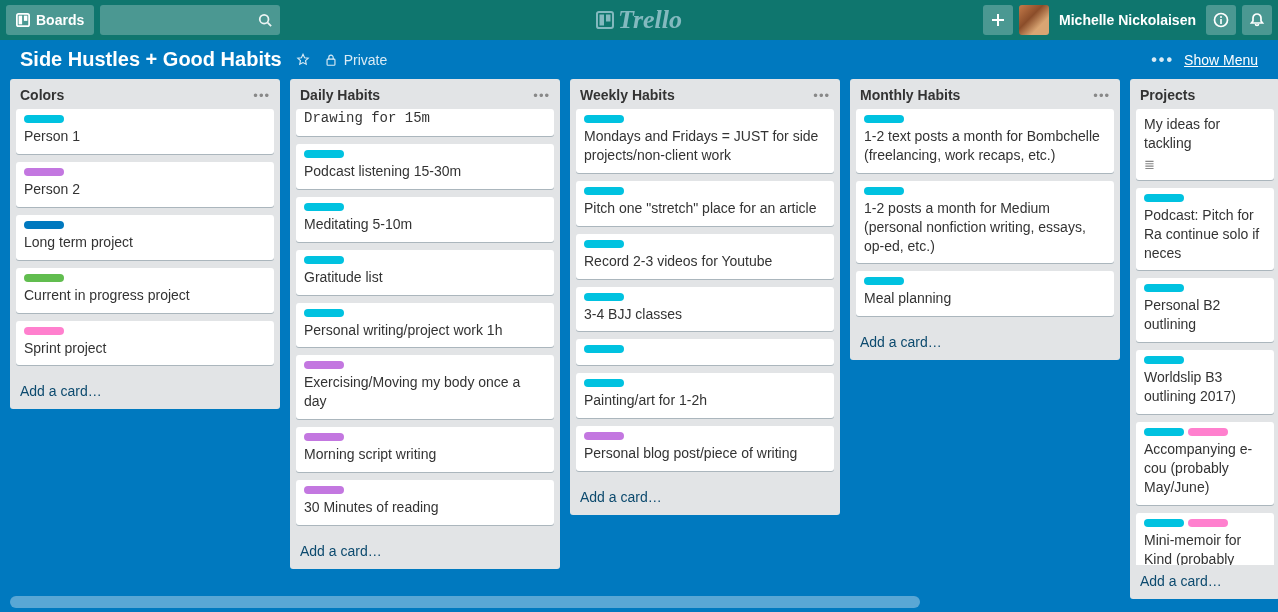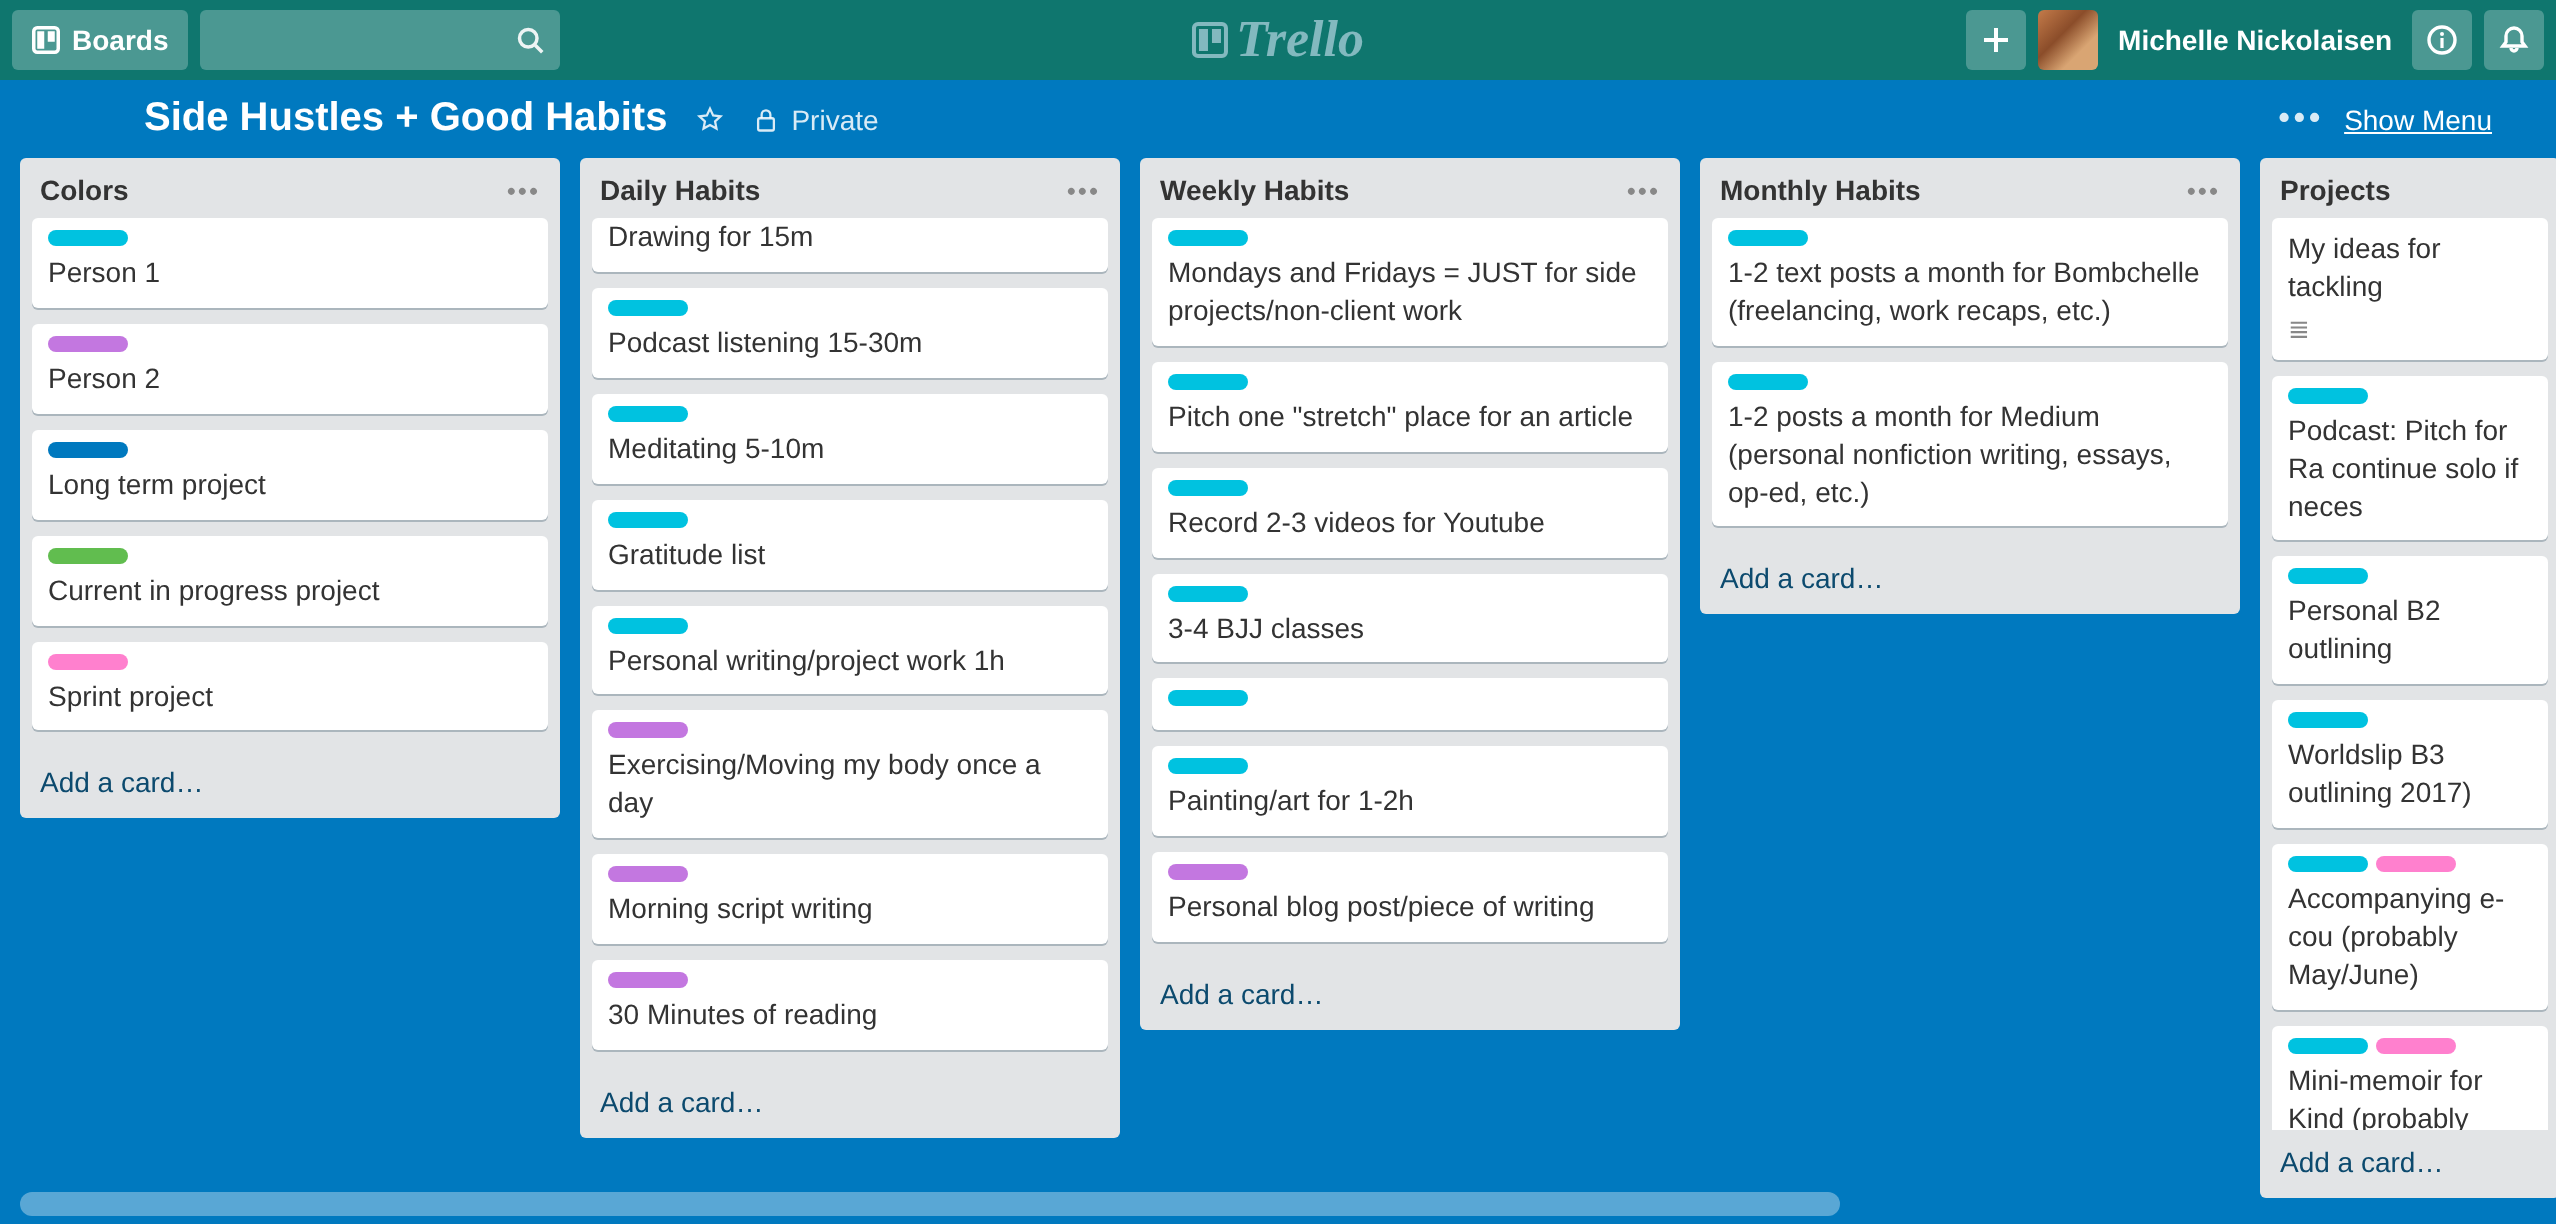--- a/index.html
+++ b/index.html
@@ -91,23 +91,22 @@
       color: #fff;
       font-weight: bold;
       font-size: 14px;
       padding: 0 4px;
       cursor: pointer;
     }
     
     .board-header {
       display: flex;
       align-items: center;
-      padding: 8px 32px;
+      padding: 8px 20px;
       gap: 14px;
-      margin-left: 40px;
     }
     .board-name {
       color: #fff;
       font-size: 20px;
       font-weight: bold;
     }
     .board-bar-icon {
       color: rgba(255,255,255,0.85);
       font-size: 14px;
       display: flex;
@@ -318,21 +317,21 @@
         </div>
       </div>
       <div class="add-card">Add a card…</div>
     </div>
     <div class="list">
       <div class="list-header">
         <div class="list-title">Daily Habits</div>
         <div class="list-menu">•••</div>
       </div>
       <div class="list-cards">
-        <div class="card" style="padding-top: 0px;">
+        <div class="card" style="padding-top: 0px; font-family: Liberation Mono, monospace;">
           <div class="card-title">Drawing for 15m</div>
         </div>
         <div class="card">
           <div class="labels">
             <div class="label c-cyan"></div>
           </div>
           <div class="card-title">Podcast listening 15-30m</div>
         </div>
         <div class="card">
           <div class="labels">
@@ -434,20 +433,26 @@
             <div class="label c-cyan"></div>
           </div>
           <div class="card-title">1-2 text posts a month for Bombchelle (freelancing, work recaps, etc.)</div>
         </div>
         <div class="card">
           <div class="labels">
             <div class="label c-cyan"></div>
           </div>
           <div class="card-title">1-2 posts a month for Medium (personal nonfiction writing, essays, op-ed, etc.)</div>
         </div>
+        <div class="card">
+          <div class="labels">
+            <div class="label c-cyan"></div>
+          </div>
+          <div class="card-title">Meal planning</div>
+        </div>
       </div>
       <div class="add-card">Add a card…</div>
     </div>
     <div class="list" style="flex: 0 0 150px; width: 150px; overflow: hidden;">
       <div class="list-header">
         <div class="list-title">Projects</div>
       </div>
       <div class="list-cards">
         <div class="card">
           <div class="card-title">My ideas for tackling</div>

